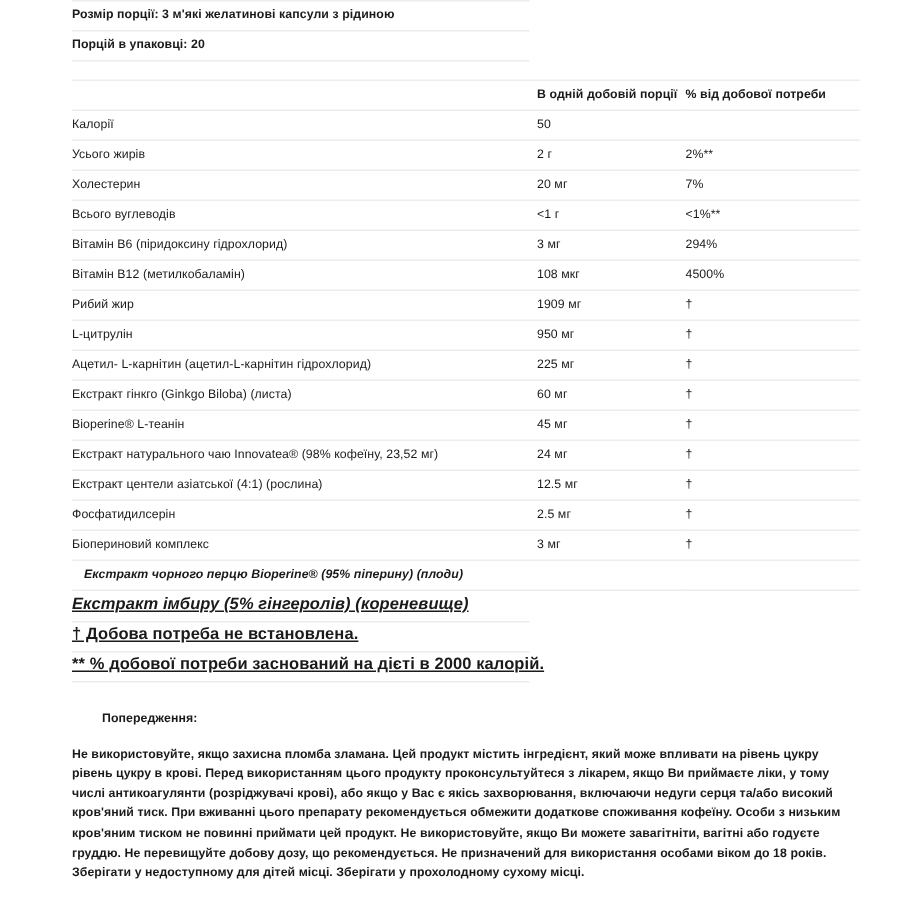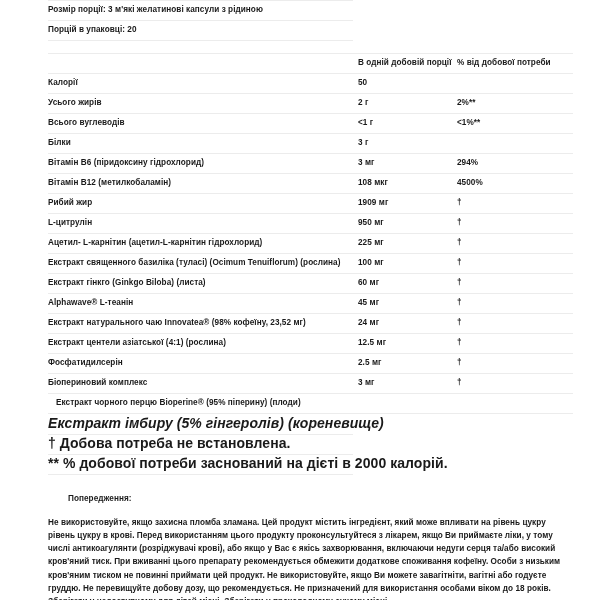--- a/index.html
+++ b/index.html
@@ -47,57 +47,59 @@
   
   .facts-table {
     width: 525px;
     border-collapse: collapse;
     table-layout: fixed;
   }
   .facts-table tr { height: 20px; }
   .facts-table td, .facts-table th {
     border-bottom: 1px solid #ececec;
     font-size: 8.2px;
-    font-weight: bold;
+    font-weight: normal;
     line-height: 1.15;
     padding: 0 4px 1px 0;
     text-align: left;
     vertical-align: middle;
     letter-spacing: 0.06px;
     white-space: nowrap;
     overflow: visible;
   }
   .facts-table thead th { font-weight: bold; }
   .facts-table thead tr th { border-top: 1px solid #ececec; }
 
   .col-name   { width: 310px; }
   .col-amount { width: 99px; }
   .col-dv     { width: 116px; }
 
   .row-sub td {
+    font-style: italic;
     font-weight: bold;
     padding-left: 8px;
     margin-left: 36px;
   }
   
   .note-table {
     width: 305px;
     border-collapse: collapse;
     table-layout: fixed;
   }
   .note-table tr { height: 20px; }
   .note-table td {
     border-bottom: 1px solid #ececec;
-    font-size: 14px;
+    font-size: 11px;
     font-weight: bold;
     line-height: 1.15;
     padding: 0 0 1px 0;
     vertical-align: middle;
     letter-spacing: 0.06px;
     white-space: nowrap;
+    text-decoration: underline;
   }
   .note-table td.italic { font-style: italic; }
 
   
   .warnings {
     margin-top: 19px;
     width: 527px;
   }
   .warn-heading {
     font-size: 8.2px;
@@ -151,30 +153,30 @@
         <td>Калорії</td>
         <td>50</td>
         <td></td>
       </tr>
       <tr>
         <td>Усього жирів</td>
         <td>2 г</td>
         <td>2%**</td>
       </tr>
       <tr>
+        <td>Холестерин</td>
+        <td>20 мг</td>
+        <td>7%</td>
+      </tr>
+      <tr>
         <td>Всього вуглеводів</td>
         <td>&lt;1 г</td>
         <td>&lt;1%**</td>
       </tr>
       <tr>
-        <td>Білки</td>
-        <td>3 г</td>
-        <td></td>
-      </tr>
-      <tr>
         <td>Вітамін B6 (піридоксину гідрохлорид)</td>
         <td>3 мг</td>
         <td>294%</td>
       </tr>
       <tr>
         <td>Вітамін B12 (метилкобаламін)</td>
         <td>108 мкг</td>
         <td>4500%</td>
       </tr>
       <tr>
@@ -186,31 +188,26 @@
         <td>L-цитрулін</td>
         <td>950 мг</td>
         <td>†</td>
       </tr>
       <tr>
         <td>Ацетил- L-карнітин (ацетил-L-карнітин гідрохлорид)</td>
         <td>225 мг</td>
         <td>†</td>
       </tr>
       <tr>
-        <td>Екстракт священного базиліка (туласі) (Ocimum Tenuiflorum) (рослина)</td>
-        <td>100 мг</td>
-        <td>†</td>
-      </tr>
-      <tr>
         <td>Екстракт гінкго (Ginkgo Biloba) (листа)</td>
         <td>60 мг</td>
         <td>†</td>
       </tr>
       <tr>
-        <td>Alphawave® L-теанін</td>
+        <td>Bioperine® L-теанін</td>
         <td>45 мг</td>
         <td>†</td>
       </tr>
       <tr>
         <td>Екстракт натурального чаю Innovatea® (98% кофеїну, 23,52 мг)</td>
         <td>24 мг</td>
         <td>†</td>
       </tr>
       <tr>
         <td>Екстракт центели азіатської (4:1) (рослина)</td>

